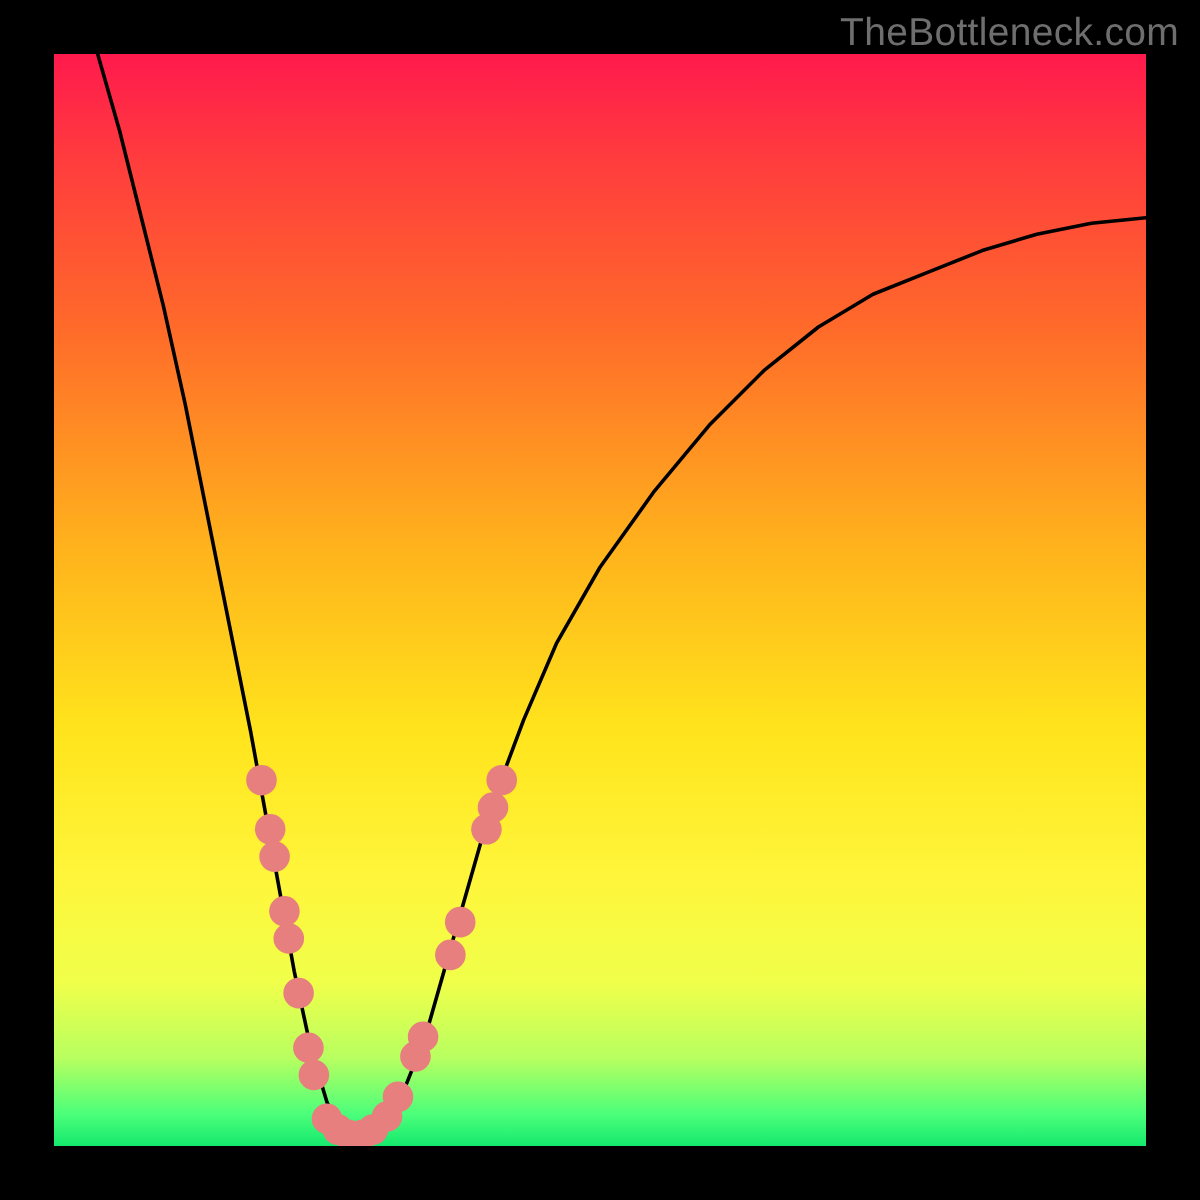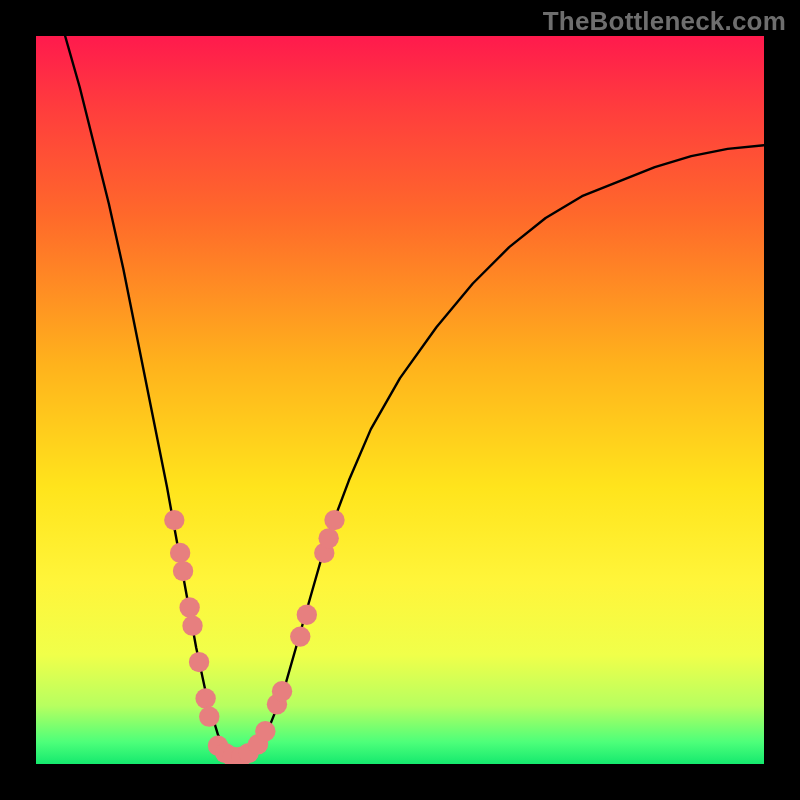--- a/index.html
+++ b/index.html
@@ -36,21 +36,21 @@
       #4dff7a 97%,
       #15e96e 100%
     );
   }
   .watermark {
     position: absolute;
     top: 6px;
     right: 14px;
     color: #6e6e6e;
     font-size: 26px;
-    font-weight: 700;
+    font-weight: 400;
     letter-spacing: 0.2px;
     user-select: none;
     text-align: center;
   }
   svg {
     position: absolute;
     left: 0;
     top: 0;
   }
 </style>

